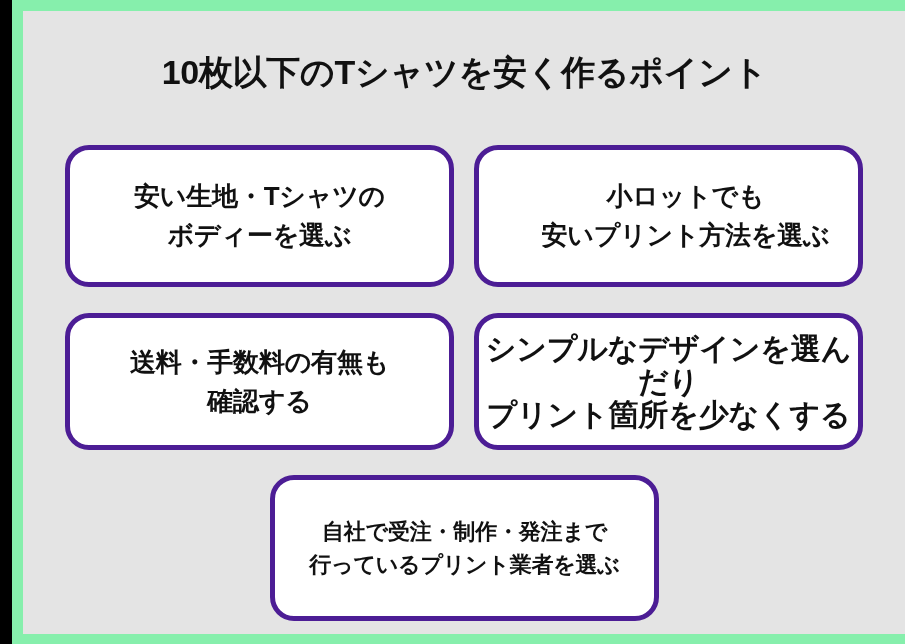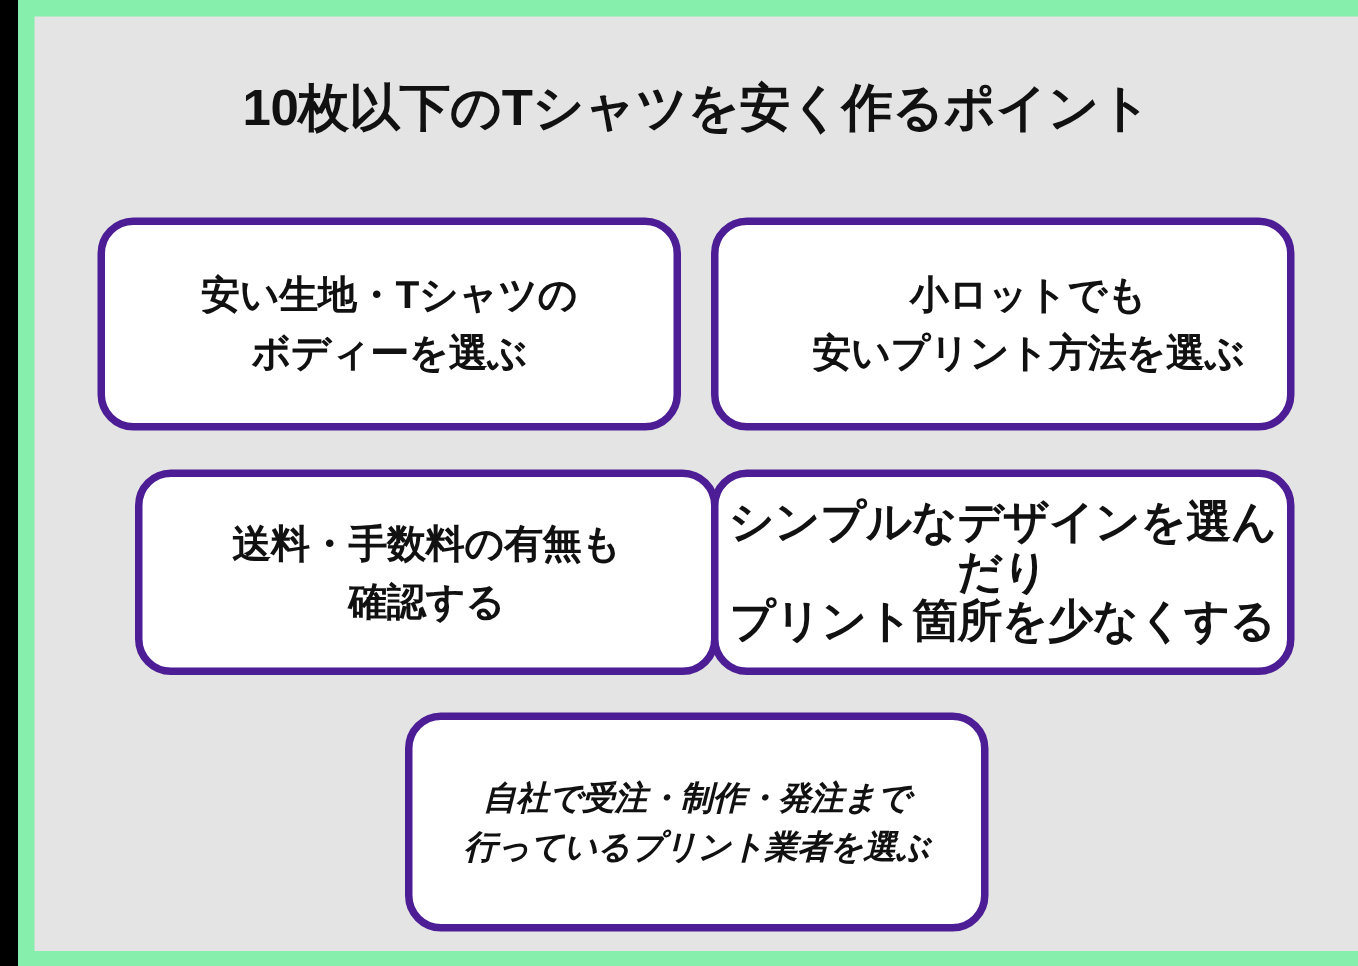--- a/index.html
+++ b/index.html
@@ -65,23 +65,23 @@
   .card-text {
     font-weight: bold;
     color: #111111;
     white-space: pre-line;
     letter-spacing: -0.2px;
   }
 
   
   #card-1 { left: 42px;  top: 134px; width: 389px; height: 142px; }
   #card-2 { left: 451px; top: 134px; width: 389px; height: 142px; padding-left: 34px; }
-  #card-3 { left: 42px;  top: 302px; width: 389px; height: 137px; margin-left: 25px; }
+  #card-3 { left: 42px;  top: 302px; width: 389px; height: 137px; }
   #card-4 { left: 451px; top: 302px; width: 389px; height: 137px; }
-  #card-5 { left: 247px; top: 464px; width: 389px; height: 146px; font-style: italic; }
+  #card-5 { left: 247px; top: 464px; width: 389px; height: 146px; }
 
   #card-1 .card-text { font-size: 26px; line-height: 39px; }
   #card-2 .card-text { font-size: 26px; line-height: 39px; }
   #card-3 .card-text { font-size: 26px; line-height: 39px; }
   #card-4 .card-text { font-size: 30px; line-height: 33px; }
   #card-5 .card-text { font-size: 22px; line-height: 33px; }
 </style>
 </head>
 <body>
 

